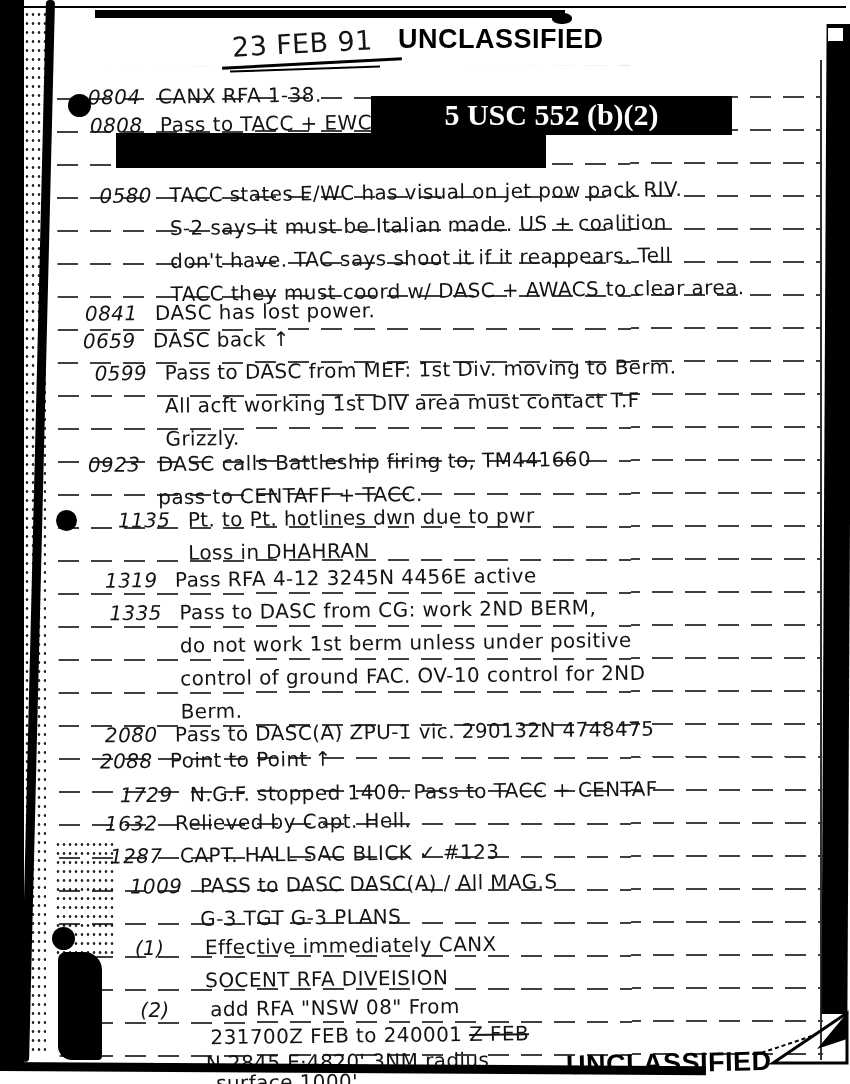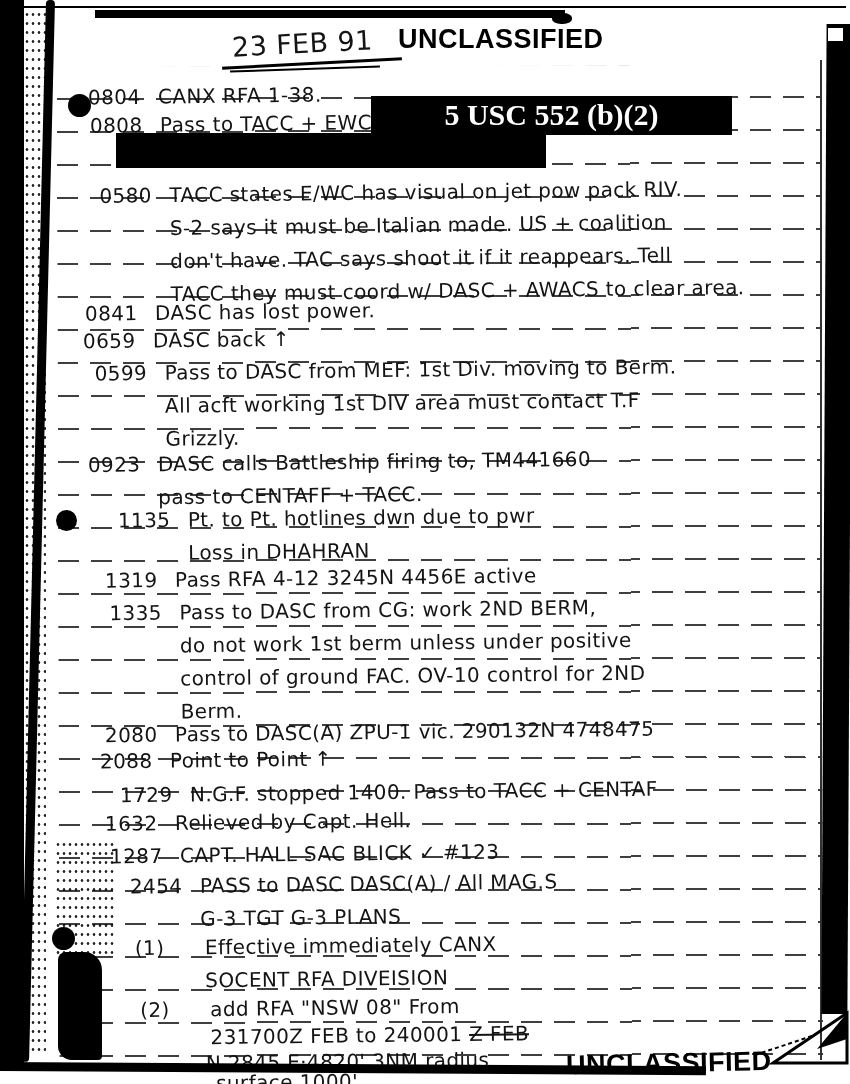--- a/index.html
+++ b/index.html
@@ -10,21 +10,21 @@
   #rules{position:absolute;left:58px;top:66px;width:764px;height:1000px;
          background:repeating-linear-gradient(to bottom,transparent 0 31px,rgba(15,15,15,.8) 31px 33px);
          -webkit-mask-image:repeating-linear-gradient(90deg,#000 0 21px,transparent 21px 33px);
          mask-image:repeating-linear-gradient(90deg,#000 0 21px,transparent 21px 33px);
          transform:rotate(-.15deg);}
   
   .hw{font-family:"DejaVu Sans",sans-serif;color:#141414;font-size:20px;letter-spacing:.4px;
       white-space:nowrap;transform:rotate(-.7deg);}
   .entry{position:absolute;}
   .eline{height:33px;line-height:33px;}
-  .time{display:inline-block;min-width:70px;}
+  .time{display:inline-block;min-width:70px;font-style:italic;}
   .cont{margin-left:70px;}
   .strike{text-decoration:line-through;}
   
   .stamp{font-family:"Liberation Sans",sans-serif;font-weight:bold;color:#000;
          font-size:27px;letter-spacing:.5px;white-space:nowrap;}
   
   .redact{background:#000;}
   #redact-label{color:#fff;font-family:"Liberation Serif",serif;font-weight:bold;
                 font-size:30px;text-align:center;line-height:38px;}
   
@@ -116,21 +116,21 @@
 
   <div class="entry hw" style="left:105px;top:806px;">
     <div class="eline"><span class="time">1632</span><span>Relieved by Capt. Hell.</span></div>
   </div>
 
   <div class="entry hw" style="left:110px;top:838px;">
     <div class="eline"><span class="time">1287</span><span>CAPT. HALL SAC BLICK ✓ #123</span></div>
   </div>
 
   <div class="entry hw" style="left:130px;top:868px;">
-    <div class="eline"><span class="time">2454</span><span>PASS to DASC DASC(A) / All MAG.S</span></div>
+    <div class="eline"><span class="time">1009</span><span>PASS to DASC DASC(A) / All MAG.S</span></div>
     <div class="eline cont">G-3 TGT G-3 PLANS</div>
   </div>
 
   <div class="entry hw" style="left:135px;top:930px;">
     <div class="eline"><span class="time">(1)</span><span>Effective immediately CANX</span></div>
     <div class="eline cont">SOCENT RFA DIVEISION</div>
   </div>
 
   <div class="entry hw" style="left:140px;top:994px;">
     <div class="eline" style="position:absolute;left:0;top:0;"><span class="time">(2)</span><span>add RFA "NSW 08" From</span></div>

